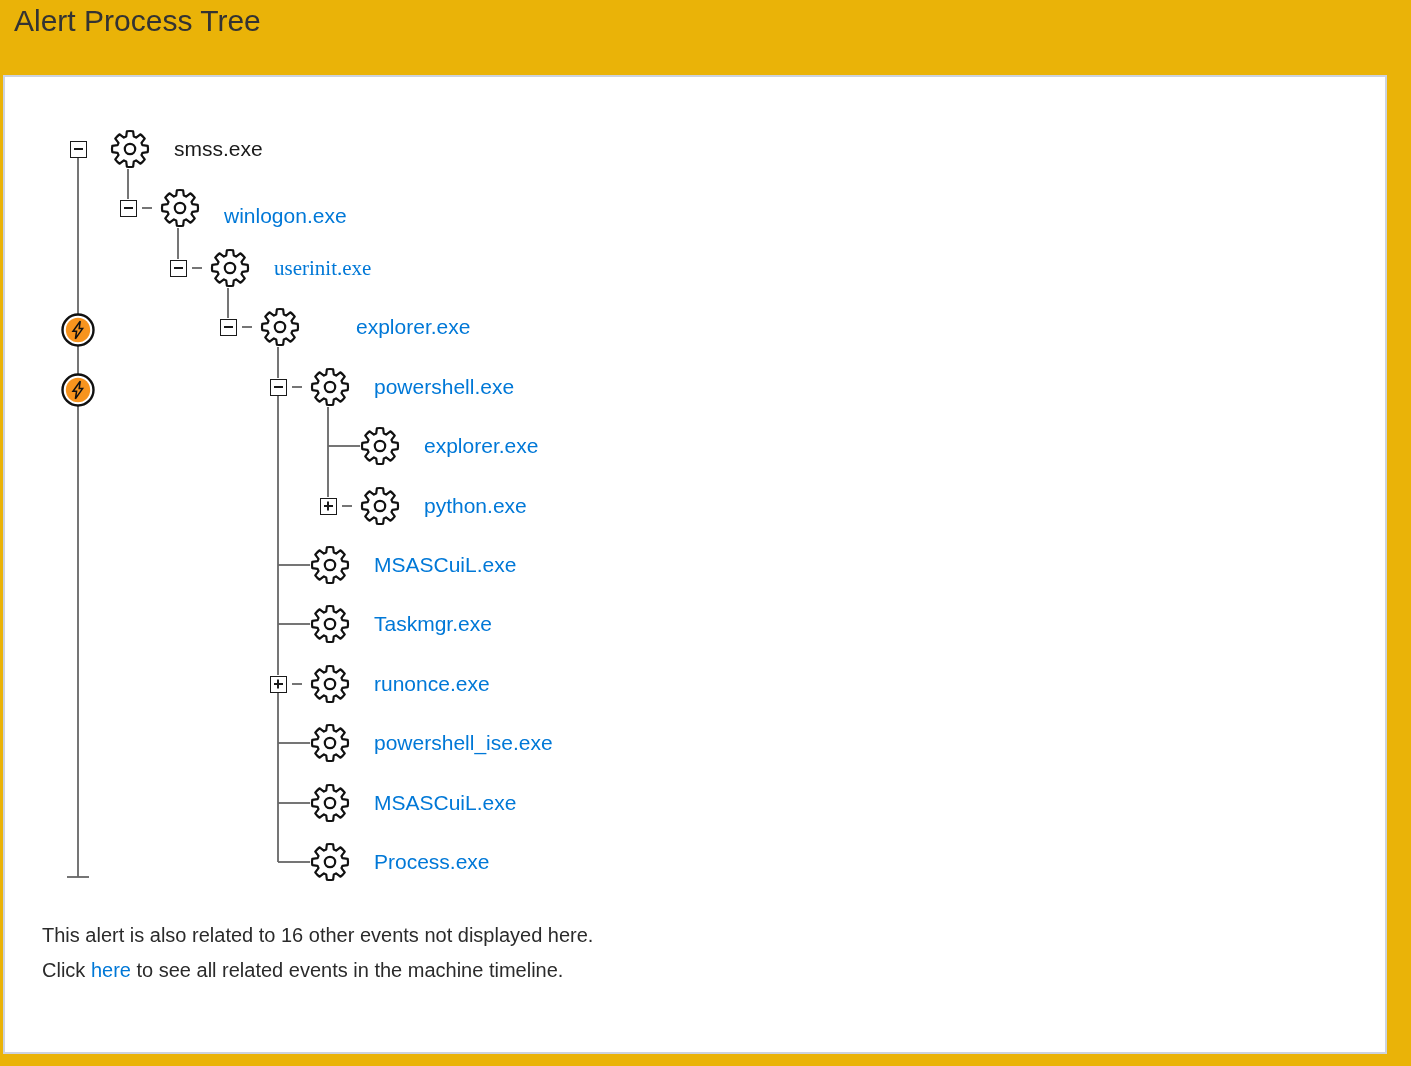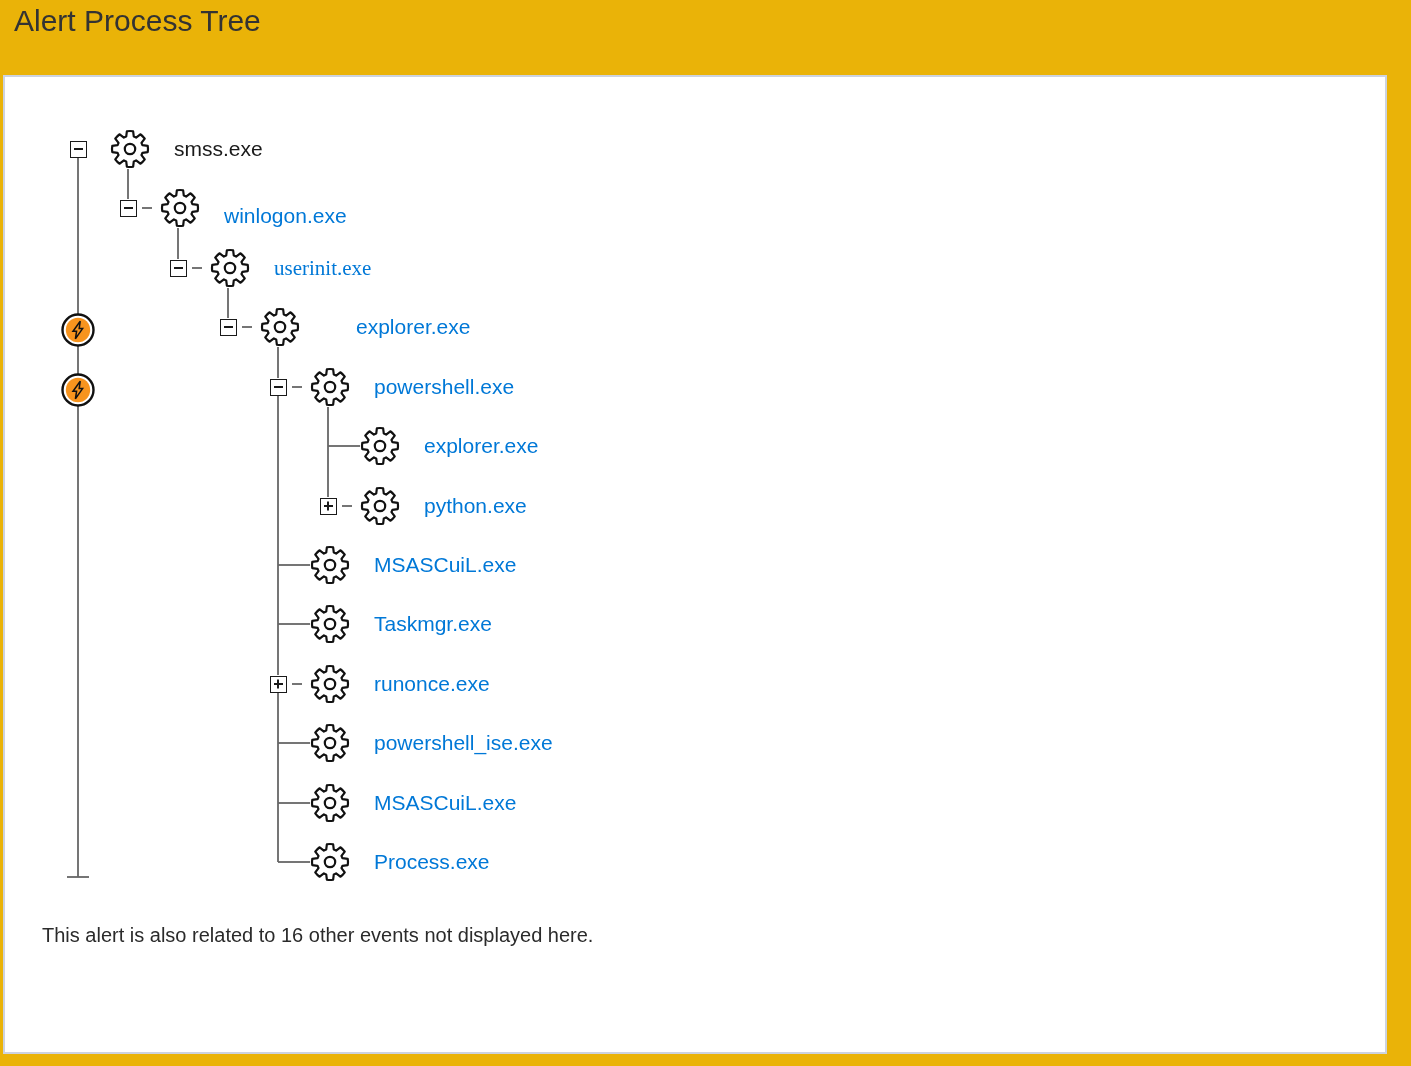--- a/index.html
+++ b/index.html
@@ -144,15 +144,16 @@
           </svg></div>
         <div class="marker" style="left: 53px; top: 293px;"><svg width="40" height="40" viewBox="-20 -20 40 40">
             <circle r="15.5" fill="#ffffff" stroke="#111111" stroke-width="2.4"></circle>
             <circle r="12.2" fill="#f7941e"></circle>
             <path d="M2.2 -8.8 L-5 1.2 L-1.4 1.2 L-2.6 8.8 L4.6 -1.4 L1.2 -1.4 Z" fill="none" stroke="#111111" stroke-width="1.5" stroke-linejoin="miter"></path>
           </svg></div>
       </div>
 
     <div class="footer">
       <div>This alert is also related to 16 other events not displayed here.</div>
+      <div><span>Click </span><a>here</a><span> to see all related events in the machine timeline.</span></div>
     </div>
   </div>
 </div>
 
 </body></html>

